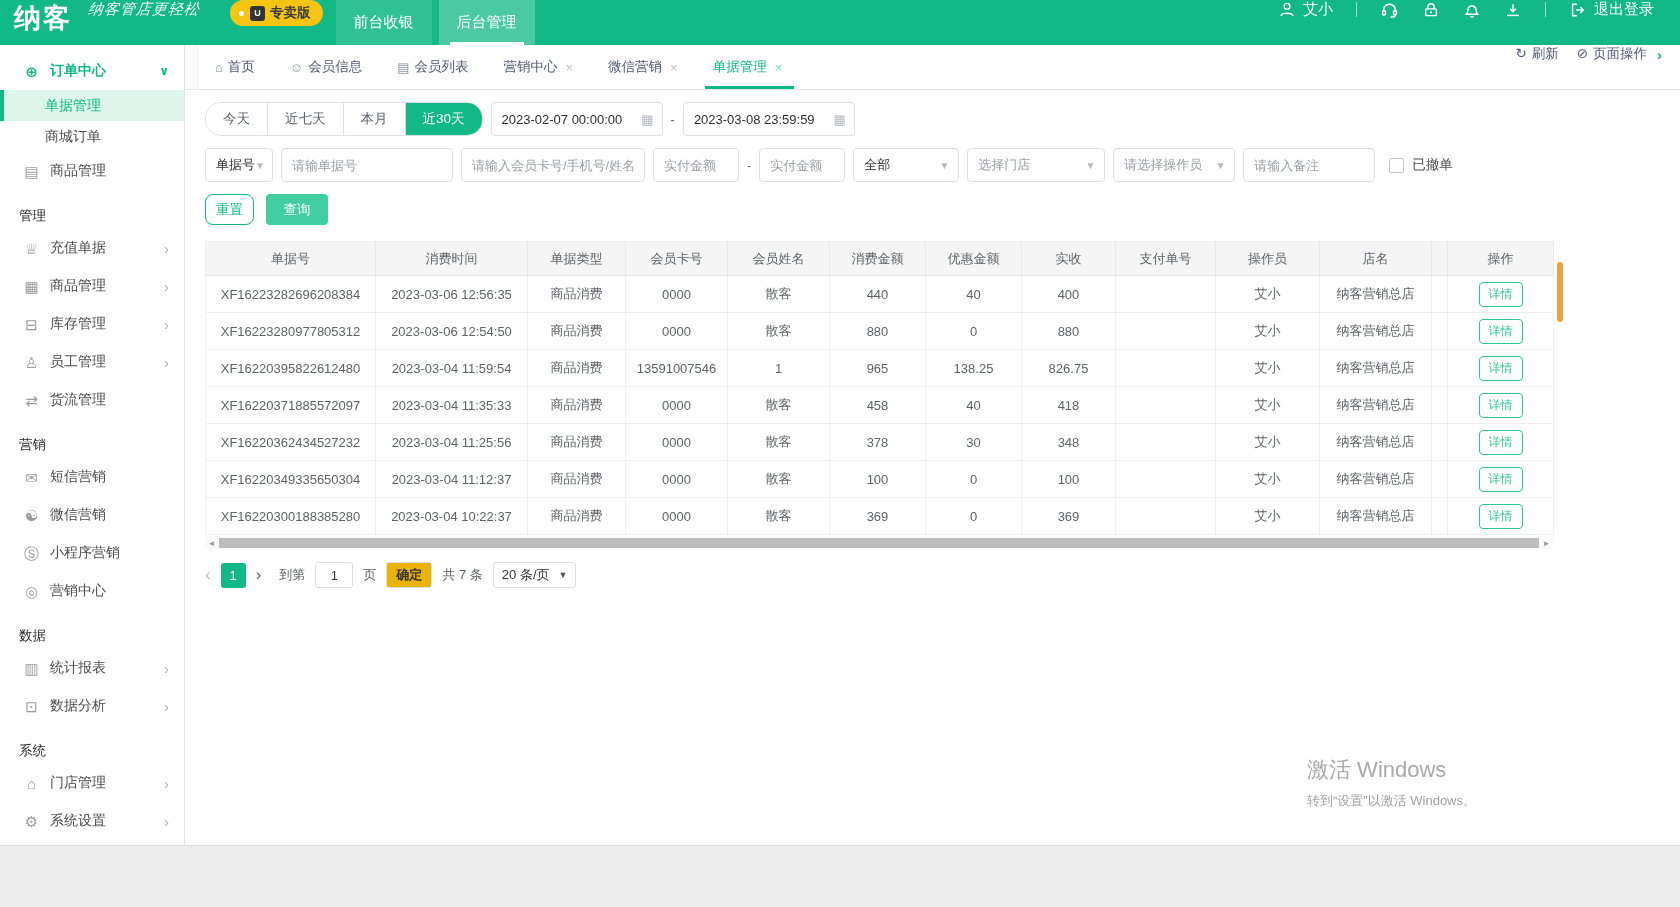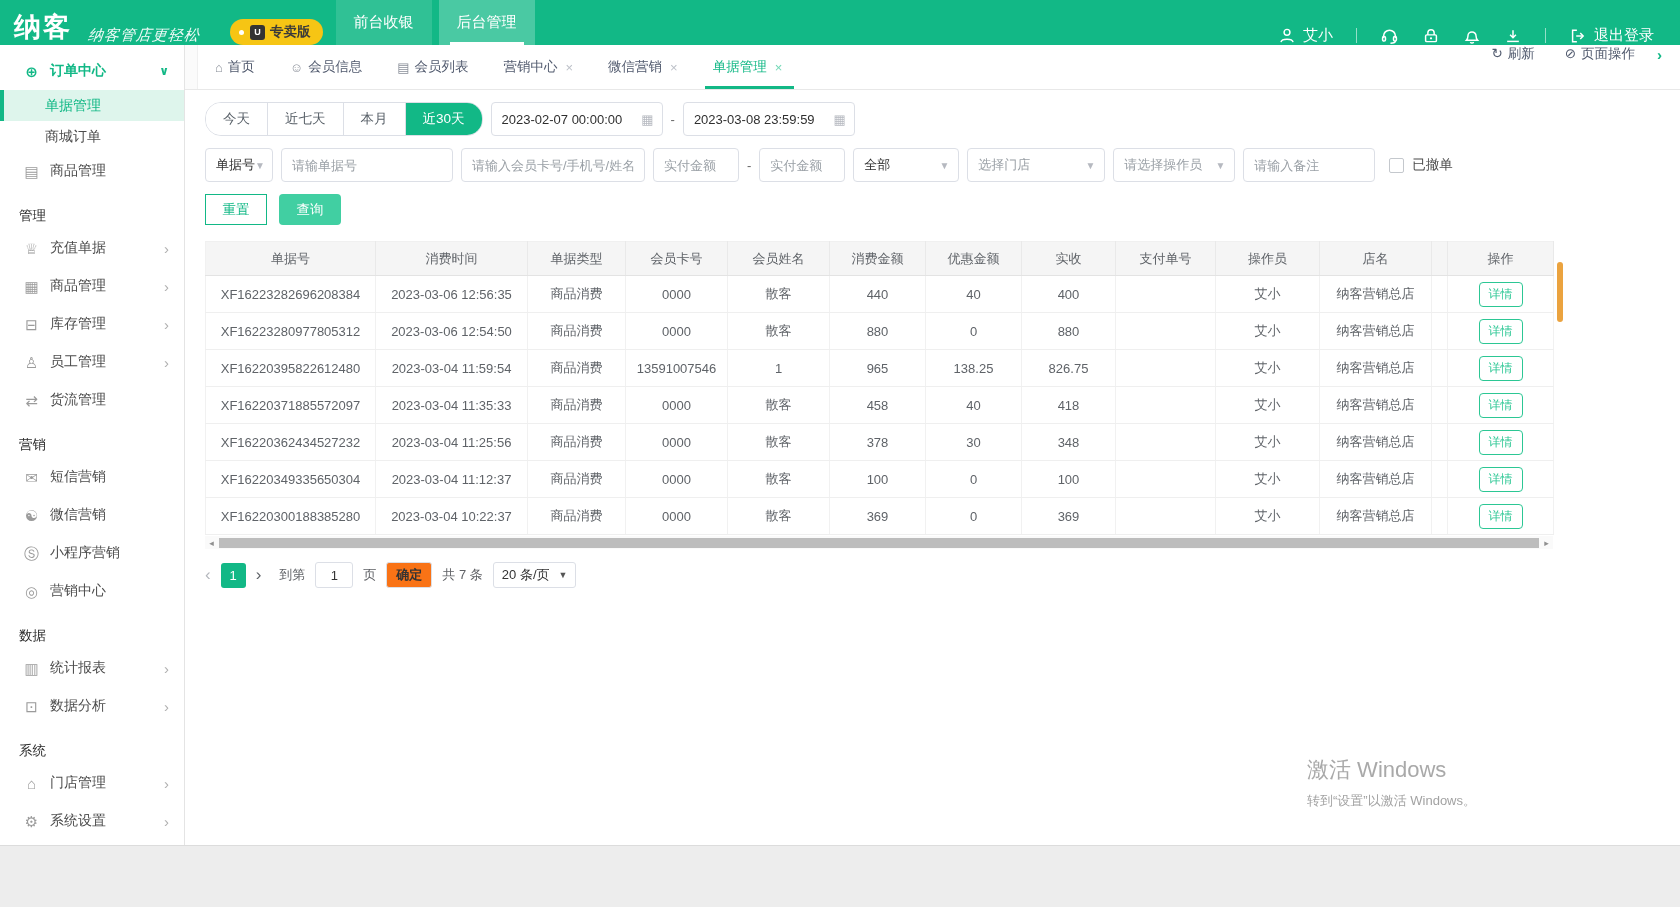--- a/index.html
+++ b/index.html
@@ -5,21 +5,21 @@
   :root{
     --green:#12b886; --green-deep:#10a97b; --green-lt:#41cfa2; --green-bg:#def5ec;
     --border:#dcdfe6; --line:#e8e8e8; --txt:#333; --txt2:#606266; --muted:#9aa0a6;
   }
   *{box-sizing:border-box;margin:0;padding:0}
   body{width:1680px;height:907px;overflow:hidden;background:#fff;
        font-family:"Liberation Sans","DejaVu Sans",sans-serif;color:var(--txt);}
   .icn{display:inline-block;line-height:1}
 
   
-  .topbar{height:45px;background:var(--green);display:flex;align-items:flex-end;padding:0 26px 0 14px;color:#fff}
+  .topbar{height:45px;background:var(--green);display:flex;align-items:flex-start;padding:0 26px 0 14px;color:#fff}
   .logo{font-size:27px;font-weight:bold;letter-spacing:2px}
   .slogan{font-size:15px;font-style:italic;margin-left:16px;opacity:.95;letter-spacing:1px;transform:skewX(-6deg)}
   .badge{margin-left:30px;background:#f6c514;color:#3a3a3a;height:26px;border-radius:13px;display:flex;align-items:center;padding:0 12px 0 9px;font-weight:bold;font-size:13.5px;cursor:pointer}
   .badge .dot{width:5px;height:5px;border-radius:50%;background:#fff;margin-right:6px}
   .badge .bag{width:15px;height:15px;background:#333;border-radius:3px;color:#fff;display:flex;align-items:center;justify-content:center;font-size:9px;font-weight:bold;margin-right:5px}
   .nav-tab{height:45px;min-width:94px;padding:0 18px;display:flex;align-items:center;justify-content:center;font-size:15px;background:rgba(255,255,255,.13);margin-left:7px;position:relative;cursor:pointer}
   .nav-tab.active{background:rgba(255,255,255,.24)}
   .nav-tab.active::after{content:"";position:absolute;left:11px;right:11px;bottom:0;height:3px;background:#fff}
   .top-right{margin-left:auto;display:flex;align-items:center;gap:23px;font-size:15px}
   .top-right .tdiv{width:1px;height:15px;background:rgba(255,255,255,.55)}
@@ -59,21 +59,21 @@
   .tabbar-pad{width:13px;height:100%;background:#fbfbfb;border-right:1px solid #f0f0f0;margin-right:17px}
   .tabs{display:flex;height:100%}
   .tab{display:flex;align-items:center;gap:5px;margin-right:35px;font-size:13.5px;color:#515a6e;height:100%;position:relative;cursor:pointer;white-space:nowrap}
   .tab .icn{color:#8a8f99;font-size:13px}
   .icn-home::before{content:"⌂"} .icn-user::before{content:"☺"} .icn-doc::before{content:"▤"}
   .tab .close{color:#bcc0c8;font-size:13px;margin-left:3px}
   .tab .close::before{content:"×"}
   .tab.active{color:var(--green)}
   .tab.active .close{color:#72d8b6}
   .tab.active::after{content:"";position:absolute;left:-8px;right:-12px;bottom:0;height:3px;background:var(--green)}
-  .tab-actions{margin-left:auto;display:flex;align-items:center;gap:12px;color:#515a6e;font-size:13.5px}
+  .tab-actions{margin-left:auto;display:flex;align-items:center;gap:0;color:#515a6e;font-size:13.5px}
   .ta-item{display:flex;align-items:center;gap:5px;cursor:pointer;margin-left:18px}
   .icn-refresh::before{content:"↻"} .icn-pageops::before{content:"⊘"}
   .chev{color:var(--green);font-weight:bold;font-size:15px;margin-left:10px;cursor:pointer}
   .chev::before{content:"›"}
 
   .content{padding-left:20px;width:1368px}
   .subtabs{height:49px;display:flex;align-items:center;gap:45px;padding-left:24px;border-bottom:1px solid #e6e6e6;font-size:14px;color:#303133;width:1348px}
   .subtab{position:relative;height:100%;display:flex;align-items:center;cursor:pointer}
   .subtab.active{color:var(--green)}
   .subtab.active::after{content:"";position:absolute;left:-2px;right:-2px;bottom:0;height:2px;background:var(--green)}
@@ -93,42 +93,42 @@
   .caret{color:#b6b9c0;font-size:10px}
   .caret::before{content:"▼"}
   .ipt{height:34px;border:1px solid var(--border);border-radius:4px;padding:0 10px;font-size:13px;color:#2f2f2f;outline:none;font-family:inherit}
   .ipt::placeholder{color:var(--muted)}
   .w-order-sel{width:68px}.w-orderno{width:172px}.w-member{width:184px}.w-amt{width:86px}
   .w-status{width:106px}.w-store{width:138px}.w-op{width:122px}.w-remark{width:132px}
   .checkbox{width:15px;height:15px;border:1px solid #c4c8cd;border-radius:2px;background:#fff;margin-left:6px;cursor:pointer;flex:none}
   .cb-label{font-size:13.5px;color:#4c4c4c}
 
   .btn-row{margin-top:12px;display:flex;gap:12px}
-  .btn-reset{width:62px;height:31px;border:1px solid var(--green);color:var(--green);background:#fff;border-radius:0;font-size:13.5px;cursor:pointer;font-family:Liberation Mono, monospace}
+  .btn-reset{width:49px;height:31px;border:1px solid var(--green);color:var(--green);background:#fff;border-radius:8px;font-size:13.5px;cursor:pointer;font-family:Liberation Mono, monospace}
   .btn-search{width:62px;height:31px;background:var(--green-lt);color:#fff;border:none;border-radius:4px;font-size:13.5px;cursor:pointer;font-family:inherit}
 
   .tbl-wrap{margin-top:16px}
   table{border-collapse:collapse;table-layout:fixed;width:1348px}
   th{height:34px;background:#f5f5f5;font-weight:normal;font-size:13px;color:#5f6368;border-right:1px solid #e9e9e9;border-bottom:1px solid #e3e3e3;border-top:1px solid #f0f0f0;white-space:nowrap;overflow:hidden}
   td{height:37px;text-align:center;font-size:13px;color:#5f6368;border-right:1px solid #f1f1f1;border-bottom:1px solid #efefef;white-space:nowrap;overflow:hidden}
   th:first-child,td:first-child{border-left:1px solid #f1f1f1}
   .btn-detail{border:1px solid #2cc794;color:#2cc794;background:#fff;border-radius:4px;font-size:12px;padding:3px 9px;cursor:pointer;font-family:inherit}
 
   .hscroll{height:13px;display:flex;align-items:center;margin-top:1px;width:1348px;background:#fafafa}
   .hs-arrow{width:13px;color:#8f8f8f;font-size:9px;text-align:center;cursor:pointer}
   .hs-left::before{content:"◂"} .hs-right::before{content:"▸"}
   .hs-thumb{flex:1;height:10px;background:#bdbdbd;margin:0 1px;cursor:pointer}
 
   .pager{display:flex;align-items:center;margin-top:13px;gap:10px;font-size:13px;color:var(--txt2)}
   .pg-prev{color:#b4b7bd;font-size:17px;cursor:pointer}
   .pg-num{width:25px;height:25px;background:var(--green);color:#fff;border-radius:3px;display:flex;align-items:center;justify-content:center;font-size:13px;cursor:pointer}
   .pg-next{color:#5f6368;font-size:17px;cursor:pointer}
   .pg-goto{margin-left:8px}
   .pg-input{width:38px;height:26px;border:1px solid var(--border);border-radius:3px;text-align:center;font-size:13px;color:#333;outline:none;font-family:inherit}
-  .pg-confirm{height:26px;padding:0 9px;border:1px solid var(--border);border-radius:3px;background:#f97316;font-size:13px;color:#333;font-weight:bold;cursor:pointer;font-family:inherit}
+  .pg-confirm{height:26px;padding:0 9px;border:1px solid var(--border);border-radius:3px;background:#eab308;font-size:13px;color:#333;font-weight:bold;cursor:pointer;font-family:inherit}
   .pg-size{height:26px;border:1px solid var(--border);border-radius:3px;display:flex;align-items:center;gap:9px;padding:0 8px;color:#333;cursor:pointer}
   .pg-size .caret{color:#555;font-size:9px}
 
   .vthumb{position:absolute;left:1372px;top:217px;width:6px;height:60px;background:#eba33f;border-radius:3px;cursor:pointer}
 
   .watermark{position:absolute;left:1122px;top:710px;color:#a9a9a9}
   .wm1{font-size:22px}
   .wm2{font-size:13px;margin-top:7px;color:#a2a2a2}
 
   .bottom-strip{height:62px;background:#ededed;border-top:1px solid #dcdcdc}

